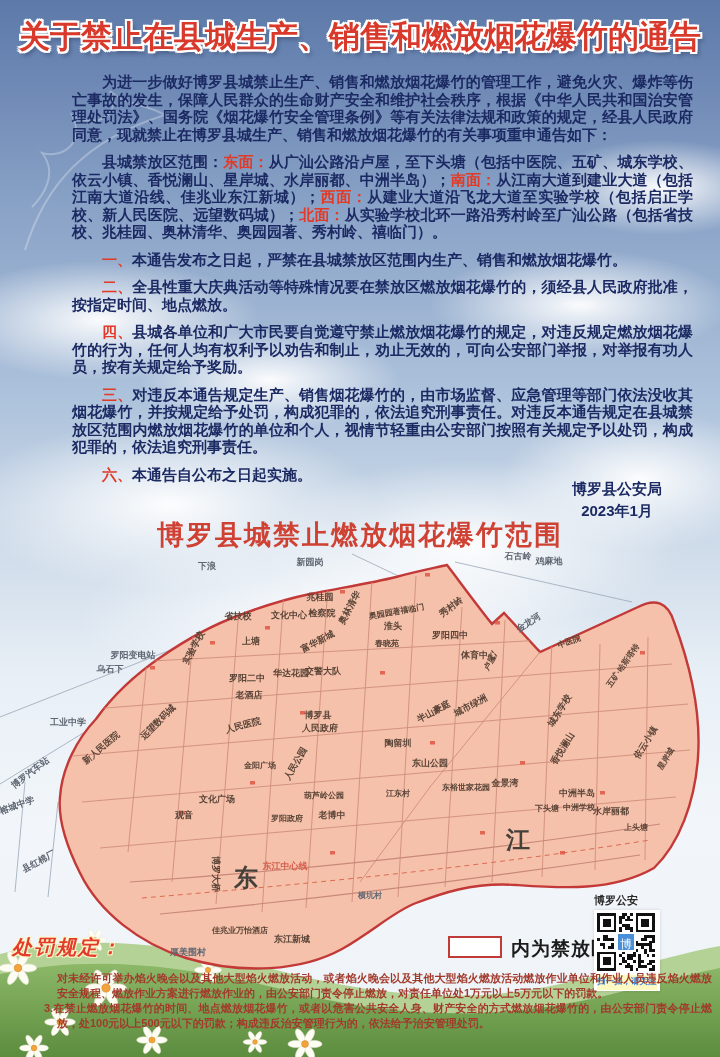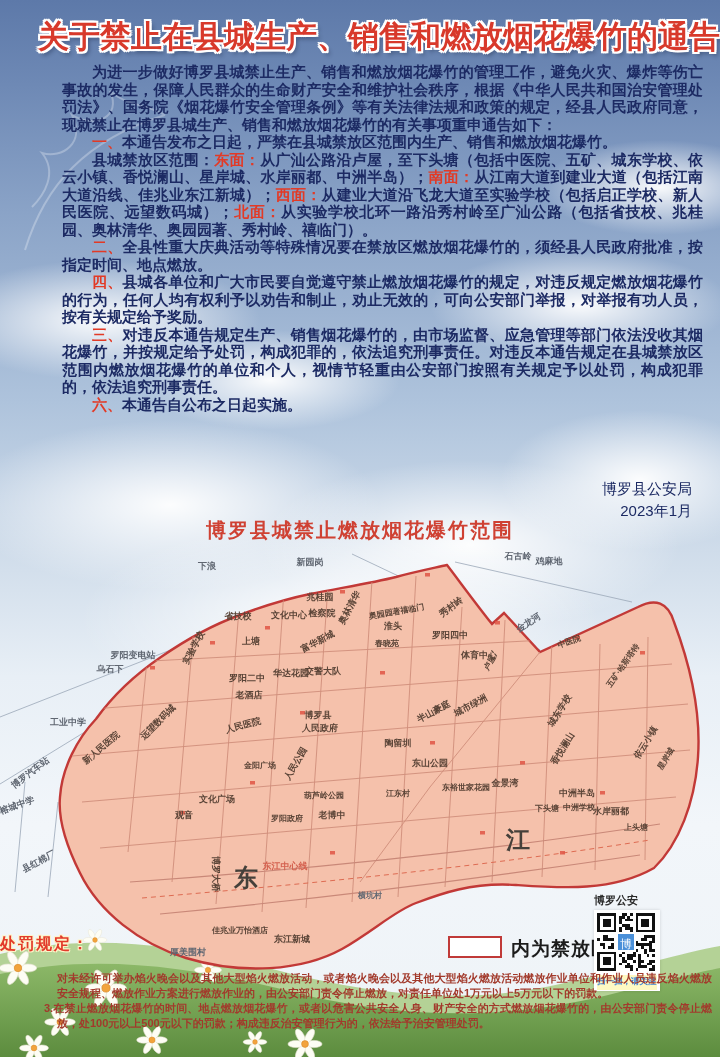--- a/index.html
+++ b/index.html
@@ -6,56 +6,56 @@
   .poster{
     position:relative;width:720px;height:1057px;overflow:hidden;
     font-family:"Liberation Sans","DejaVu Sans",sans-serif;
     background:linear-gradient(180deg,#5d79a9 0%,#6e89b5 8%,#8aa3c7 20%,#aec3dc 38%,#cfdcea 52%,#e8eff6 64%,#f2f6fa 78%,#eef3f7 100%);
   }
   .cloud{position:absolute;pointer-events:none;
     background:radial-gradient(closest-side,rgba(255,255,255,.95),rgba(255,255,255,0));}
   .leafdecor{position:absolute;left:0;top:55px;pointer-events:none;opacity:.5;}
 
   .notice-title{
-    position:absolute;top:16px;left:0;width:720px;text-align:right;
+    position:absolute;top:16px;left:0;width:720px;text-align:center;
     font-size:31px;font-weight:900;color:#d8392b;letter-spacing:0px;
     text-shadow:-2px -2px 0 #fff,2px -2px 0 #fff,-2px 2px 0 #fff,2px 2px 0 #fff,
       0 -2px 0 #fff,0 2px 0 #fff,-2px 0 0 #fff,2px 0 0 #fff,3px 4px 4px rgba(20,30,60,.45);
   }
   .notice-body{position:absolute;left:62px;top:63px;width:641px;
     font-size:15px;line-height:17.5px;font-weight:700;color:#1c2a63;text-align:justify;}
-  .notice-body p{margin:0;text-indent:2em;}
+  .notice-body p{margin:10px;text-indent:2em;}
   .notice-body .red{color:#e23a26;}
-  .signature{position:absolute;top:478px;right:28px;width:150px;text-align:right;
-    font-size:15px;line-height:22px;font-weight:400;color:#1c2a63;}
+  .signature{position:absolute;top:478px;right:28px;width:150px;text-align:center;
+    font-size:15px;line-height:22px;font-weight:700;color:#1c2a63;}
 
   .map-title{position:absolute;top:517px;left:0;width:720px;text-align:center;
-    font-size:20px;font-weight:800;color:#cf4133;letter-spacing:2px;}
+    font-size:27px;font-weight:800;color:#cf4133;letter-spacing:2px;}
 
   .map-wrap{position:absolute;left:0;top:552px;width:720px;height:424px;}
   svg text{font-family:"Liberation Sans","DejaVu Sans",sans-serif;}
   .ml{fill:#5a4437;font-weight:600;text-anchor:middle;}
   .ml.out{fill:#5f6671;}
   .ml.red{fill:#d4604e;}
   .ml.big{fill:#45403a;font-weight:700;}
 
   .legend{position:absolute;left:448px;top:936px;display:flex;align-items:flex-start;z-index:6;}
   .legend-swatch{width:50px;height:18px;background:#fff;border:2px solid #c03a38;}
   .legend-label{margin-left:9px;font-size:19px;font-weight:800;color:#1c1c1c;letter-spacing:1px;}
 
   .qr-block{position:absolute;left:594px;top:893px;width:78px;z-index:6;}
   .qr-title{font-size:11px;font-weight:700;color:#2c2c2c;margin-bottom:2px;}
   .qr-card{background:#fff;padding:3px 3px 1px 3px;display:inline-block;box-shadow:0 0 3px rgba(0,0,0,.15);}
   .qr-caption{background:#fef9c3;color:#3f86d8;font-size:8.5px;font-weight:700;padding:1px 0 2px 0;}
 
   .grass{position:absolute;left:0;bottom:0;width:720px;height:135px;}
 
-  .penalty-heading{position:absolute;left:0;top:934px;z-index:7;
-    font-size:16px;font-weight:900;color:#e23b2b;letter-spacing:2px;
-    text-shadow:-1px -1px 0 #fdf4c8,1px -1px 0 #fdf4c8,-1px 1px 0 #fdf4c8,1px 1px 0 #fdf4c8;}
+  .penalty-heading{position:absolute;left:12px;top:934px;z-index:7;
+    font-size:20px;font-weight:900;color:#e23b2b;letter-spacing:2px;
+    text-shadow:-1px -1px 0 #fdf4c8,1px -1px 0 #fdf4c8,-1px 1px 0 #fdf4c8,1px 1px 0 #fdf4c8;font-style:italic;}
   .penalty-text{position:absolute;left:44px;top:963px;width:668px;z-index:7;
     font-size:11px;line-height:14.5px;font-weight:700;color:#a23a2c;text-align:justify;}
   .pen-item{margin:0 0 1px 0;padding-left:13px;text-indent:-13px;}
   .pen-body{margin:8px 0 1px 0;padding-left:13px;}
 </style>
 </head>
 <body>
 
 <div class="poster">
 
@@ -69,22 +69,22 @@
   <div class="cloud" style="left:80px;top:520px;width:520px;height:200px;"></div>
 
   <svg class="leafdecor" width="190" height="210" viewBox="0 0 190 210">
     <path d="M25,195 C45,130 85,85 165,60 M165,60 C145,48 128,52 110,36 C122,62 95,74 72,60 C86,88 62,104 42,98 C58,118 44,140 32,152" fill="none" stroke="rgba(255,255,255,.55)" stroke-width="2"></path>
   </svg>
 
   <div class="notice-title">关于禁止在县城生产、销售和燃放烟花爆竹的通告</div>
 
   <div class="notice-body">
       <p><span>为进一步做好博罗县城禁止生产、销售和燃放烟花爆竹的管理工作，避免火灾、爆炸等伤亡事故的发生，保障人民群众的生命财产安全和维护社会秩序，根据《中华人民共和国治安管理处罚法》、国务院《烟花爆竹安全管理条例》等有关法律法规和政策的规定，经县人民政府同意，现就禁止在博罗县城生产、销售和燃放烟花爆竹的有关事项重申通告如下：</span></p>
+      <p><span>县城禁放区范围：</span><span class="red">东面：</span><span>从广汕公路沿卢屋，至下头塘（包括中医院、五矿、城东学校、依云小镇、香悦澜山、星岸城、水岸丽都、中洲半岛）；</span><span class="red">南面：</span><span>从江南大道到建业大道（包括江南大道沿线、佳兆业东江新城）；</span><span class="red">西面：</span><span>从建业大道沿飞龙大道至实验学校（包括启正学校、新人民医院、远望数码城）；</span><span class="red">北面：</span><span>从实验学校北环一路沿秀村岭至广汕公路（包括省技校、兆桂园、奥林清华、奥园园著、秀村岭、禧临门）。</span></p>
       <p><span class="red">一、</span><span>本通告发布之日起，严禁在县城禁放区范围内生产、销售和燃放烟花爆竹。</span></p>
-      <p><span>县城禁放区范围：</span><span class="red">东面：</span><span>从广汕公路沿卢屋，至下头塘（包括中医院、五矿、城东学校、依云小镇、香悦澜山、星岸城、水岸丽都、中洲半岛）；</span><span class="red">南面：</span><span>从江南大道到建业大道（包括江南大道沿线、佳兆业东江新城）；</span><span class="red">西面：</span><span>从建业大道沿飞龙大道至实验学校（包括启正学校、新人民医院、远望数码城）；</span><span class="red">北面：</span><span>从实验学校北环一路沿秀村岭至广汕公路（包括省技校、兆桂园、奥林清华、奥园园著、秀村岭、禧临门）。</span></p>
       <p><span class="red">二、</span><span>全县性重大庆典活动等特殊情况要在禁放区燃放烟花爆竹的，须经县人民政府批准，按指定时间、地点燃放。</span></p>
       <p><span class="red">四、</span><span>县城各单位和广大市民要自觉遵守禁止燃放烟花爆竹的规定，对违反规定燃放烟花爆竹的行为，任何人均有权利予以劝告和制止，劝止无效的，可向公安部门举报，对举报有功人员，按有关规定给予奖励。</span></p>
       <p><span class="red">三、</span><span>对违反本通告规定生产、销售烟花爆竹的，由市场监督、应急管理等部门依法没收其烟花爆竹，并按规定给予处罚，构成犯罪的，依法追究刑事责任。对违反本通告规定在县城禁放区范围内燃放烟花爆竹的单位和个人，视情节轻重由公安部门按照有关规定予以处罚，构成犯罪的，依法追究刑事责任。</span></p>
       <p><span class="red">六、</span><span>本通告自公布之日起实施。</span></p>
     </div>
 
   <div class="signature">
     <div>博罗县公安局</div>
     <div>2023年1月</div>
   </div>

